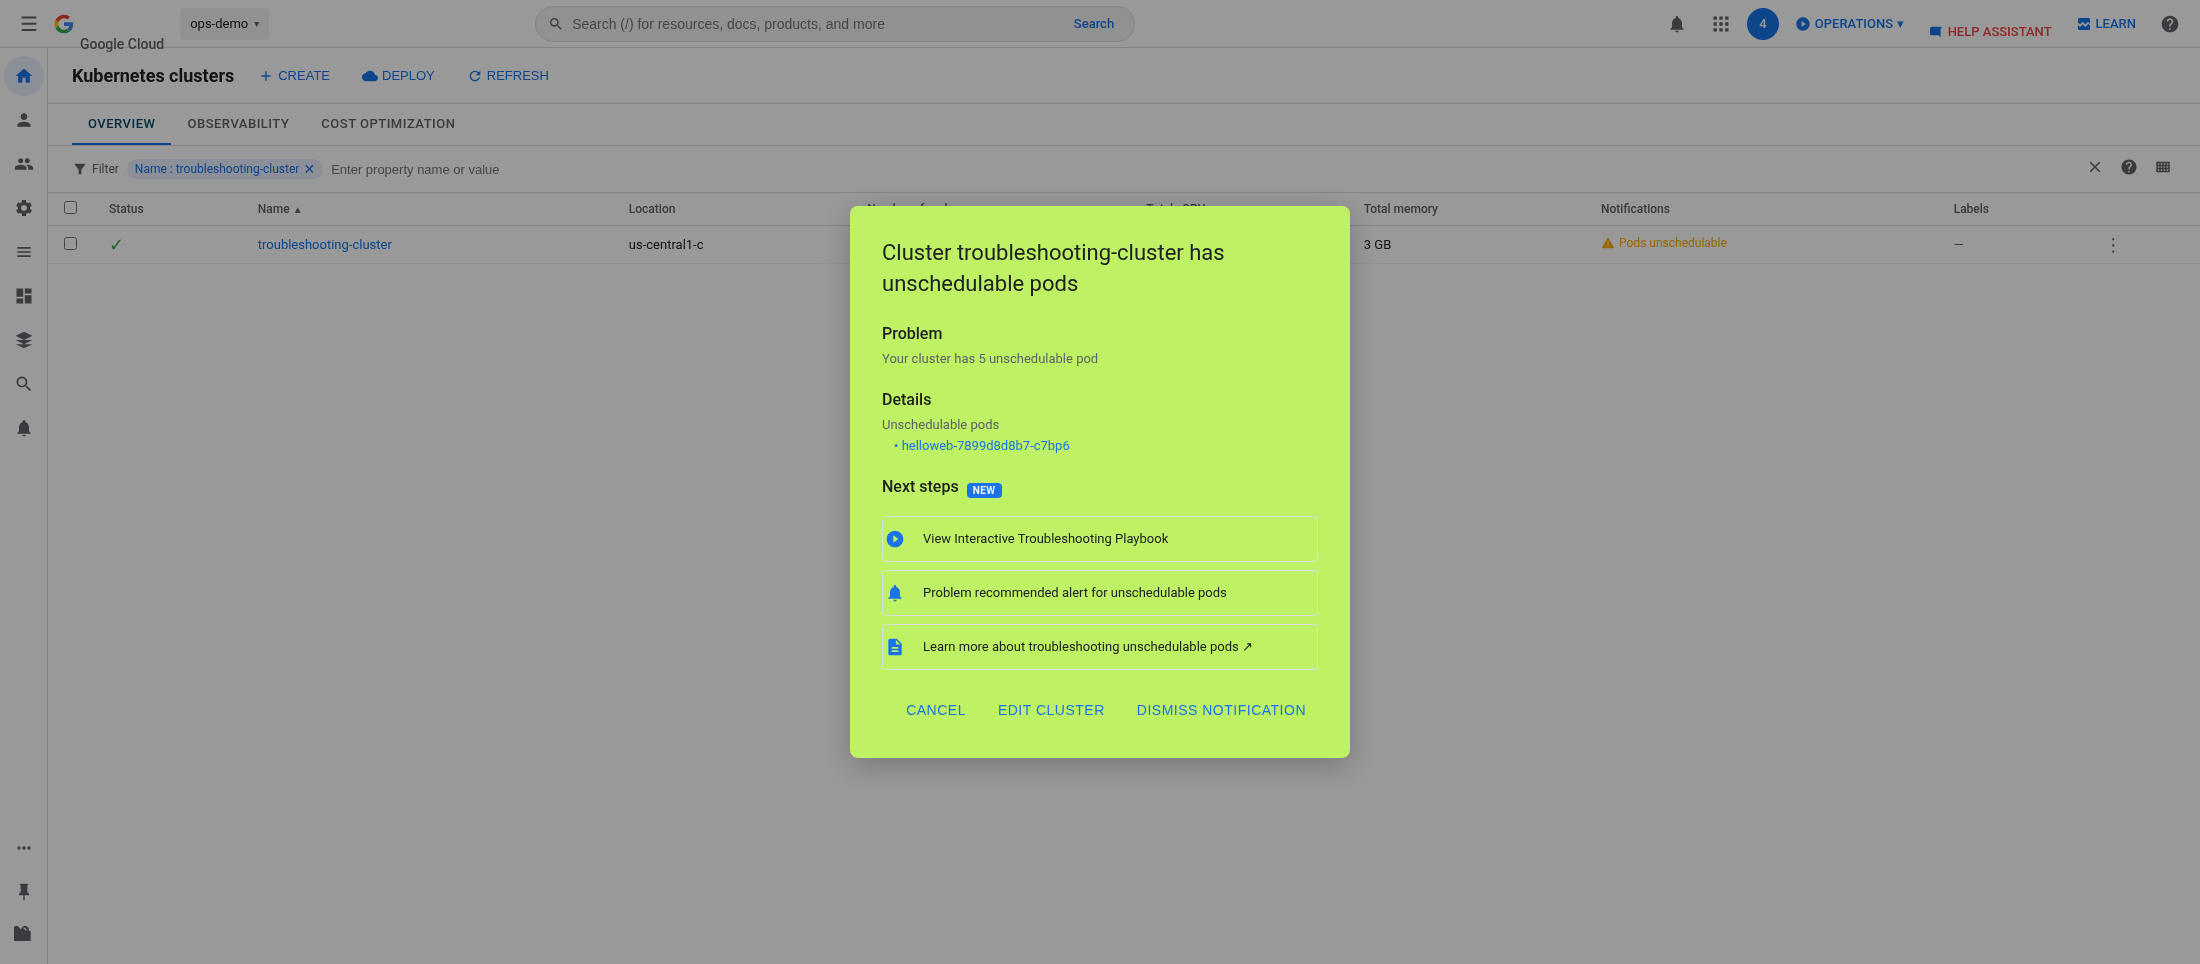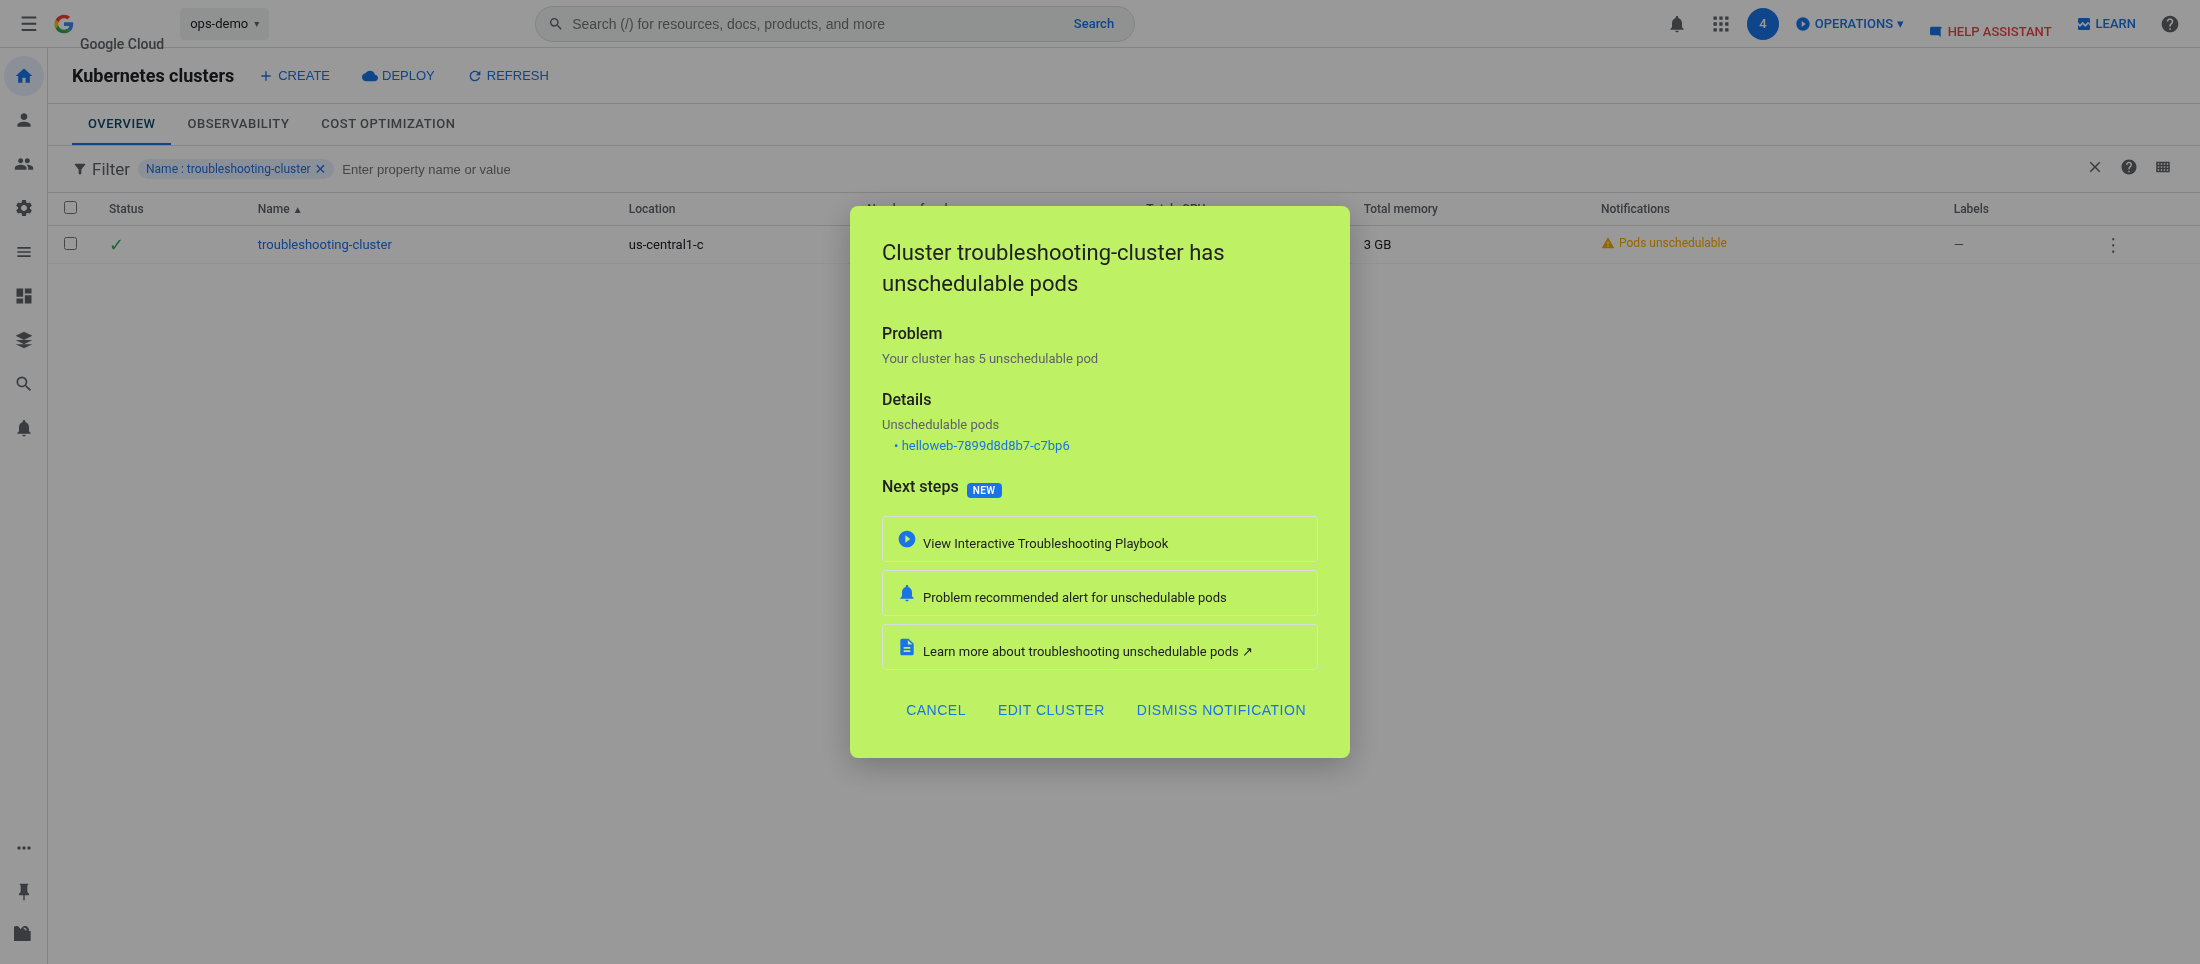--- a/index.html
+++ b/index.html
@@ -80,21 +80,21 @@
       padding: 12px 16px; font-size: 13px; font-weight: 500; color: #5f6368; cursor: pointer;
       border-bottom: 2px solid transparent; text-transform: uppercase; letter-spacing: 0.5px;
     }
     .tab.active { color: #0c4a6e; border-bottom-color: #1a73e8; }
 
     
     .filter-bar {
       display: flex; align-items: center; background: #fff; padding: 8px 24px;
       border-bottom: 1px solid #dadce0; gap: 8px;
     }
-    .filter-btn { display: flex; align-items: center; gap: 4px; color: #5f6368; font-size: 17px; cursor: pointer; }
+    .filter-btn { display: flex; align-items: center; gap: 4px; color: #5f6368; font-size: 12px; cursor: pointer; }
     .filter-chip {
       display: flex; align-items: center; gap: 4px; background: #e8f0fe; color: #1a73e8;
       border-radius: 16px; padding: 2px 8px; font-size: 12px;
     }
     .filter-chip-close { cursor: pointer; font-size: 14px; color: #1a73e8; }
     .filter-input { border: none; outline: none; font-size: 13px; color: #5f6368; background: transparent; min-width: 200px; }
     .filter-bar-right { margin-left: auto; display: flex; align-items: center; gap: 8px; }
     .icon-btn { cursor: pointer; color: #5f6368; font-size: 18px; padding: 4px; }
 
     
@@ -126,21 +126,21 @@
     .modal-text { font-size: 13px; color: #5f6368; margin-bottom: 24px; }
     .modal-section { margin-bottom: 24px; }
     .modal-label { font-size: 13px; color: #5f6368; margin-bottom: 6px; }
     .pod-link { color: #1a73e8; font-size: 13px; text-decoration: none; cursor: pointer; display: block; padding-left: 12px; }
     .pod-link::before { content: '• '; }
 
     .next-steps-header { display: flex; align-items: center; gap: 8px; margin-bottom: 12px; }
     .new-badge { background: #1a73e8; color: #fff; font-size: 10px; font-weight: 600; padding: 2px 6px; border-radius: 4px; letter-spacing: 0.5px; }
 
     .step-item {
-      display: flex; align-items: flex-end; gap: 4px; padding: 10px 12px;
+      display: flex; align-items: center; gap: 16px; padding: 10px 0;
       border: 1px solid #dadce0; border-radius: 4px; margin-bottom: 8px; cursor: pointer;
     }
     .step-icon { width: 24px; height: 24px; display: flex; align-items: center; justify-content: center; flex-shrink: 0; }
     .step-text { font-size: 13px; color: #202124; }
 
     .modal-footer {
       display: flex; justify-content: flex-end; align-items: center; gap: 8px; margin-top: 24px;
     }
     .btn-text {
       padding: 8px 12px; font-size: 14px; font-weight: 500; color: #1a73e8; background: none;

